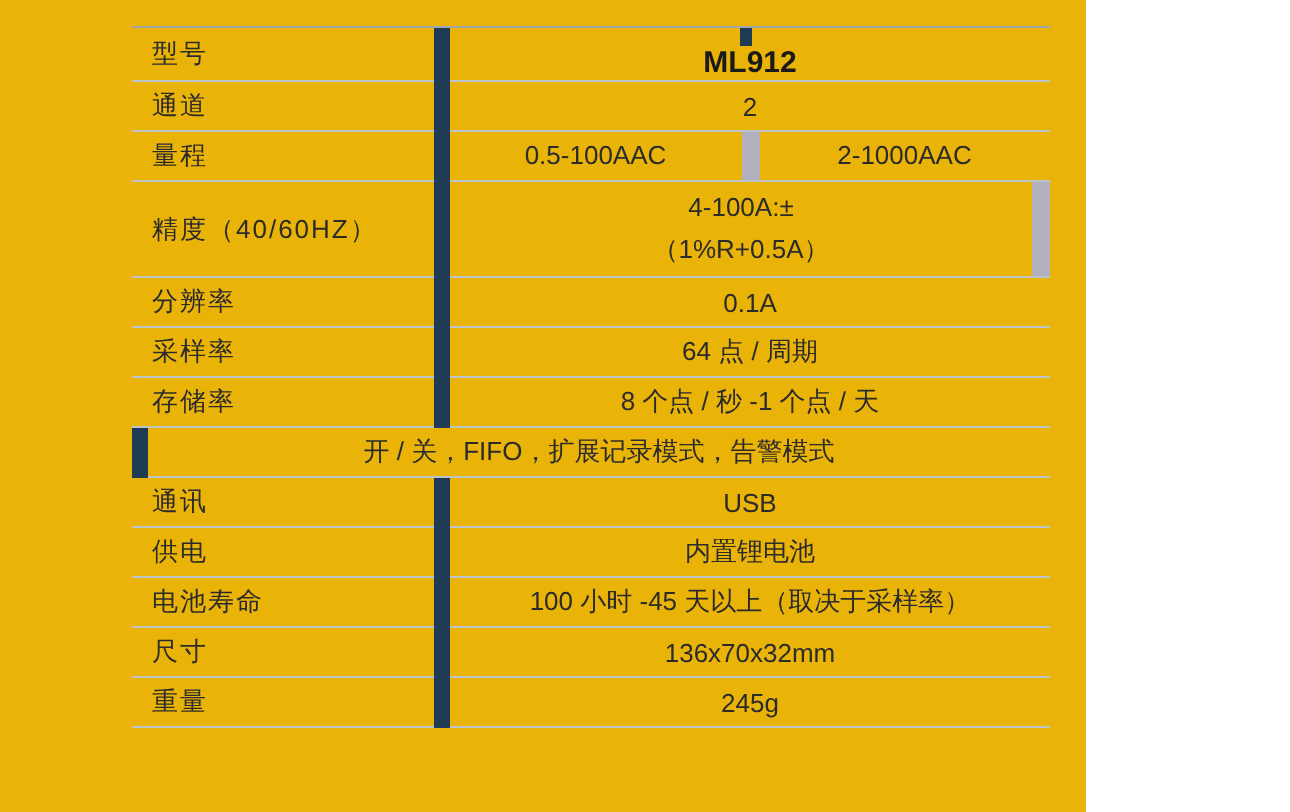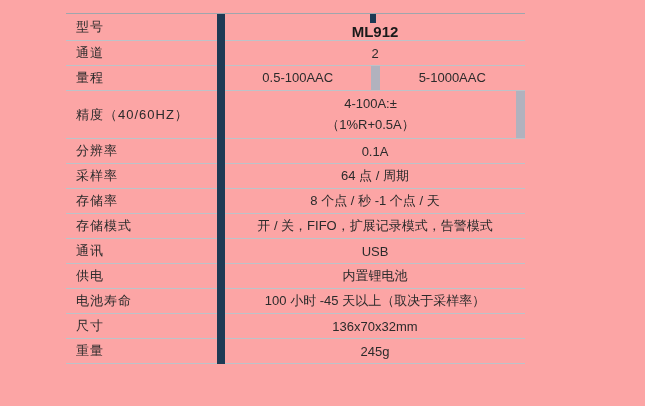--- a/index.html
+++ b/index.html
@@ -1,21 +1,21 @@
 <!DOCTYPE html>
 <html><head>
 <meta charset="utf-8">
 <style>
   * { margin: 0; padding: 0; box-sizing: border-box; }
   body { background: #ffffff; }
   .page {
     position: relative;
-    width: 645px;
+    width: 543px;
     height: 406px;
-    background: #fca5a5;
+    background: #eab308;
     overflow: hidden;
     font-family: "Liberation Sans", "DejaVu Sans", sans-serif;
     color: #2b2b2b;
     padding-left: 20px;
   }
   .spec-table {
     position: absolute;
     left: 66px;
     top: 13px;
     width: 459px;
@@ -93,21 +93,21 @@
       <div class="accent-bar"></div>
       <div class="cell value">2</div>
     </div>
 
     <div class="row">
       <div class="cell label">量程</div>
       <div class="accent-bar"></div>
       <div class="cell value split">
         <div class="sub">0.5-100AAC</div>
         <div class="col-divider"></div>
-        <div class="sub">5-1000AAC</div>
+        <div class="sub">2-1000AAC</div>
       </div>
     </div>
 
     <div class="row tall">
       <div class="cell label">精度（40/60HZ）</div>
       <div class="accent-bar"></div>
       <div class="cell value split">
         <div class="sub">
           <span>4-100A:±</span>
           <span>（1%R+0.5A）</span>
@@ -128,21 +128,20 @@
       <div class="cell value">64 点 / 周期</div>
     </div>
 
     <div class="row">
       <div class="cell label">存储率</div>
       <div class="accent-bar"></div>
       <div class="cell value">8 个点 / 秒 -1 个点 / 天</div>
     </div>
 
     <div class="row">
-      <div class="cell label">存储模式</div>
       <div class="accent-bar"></div>
       <div class="cell value">开 / 关，FIFO，扩展记录模式，告警模式</div>
     </div>
 
 
     <div class="row">
       <div class="cell label">通讯</div>
       <div class="accent-bar"></div>
       <div class="cell value">USB</div>
     </div>

